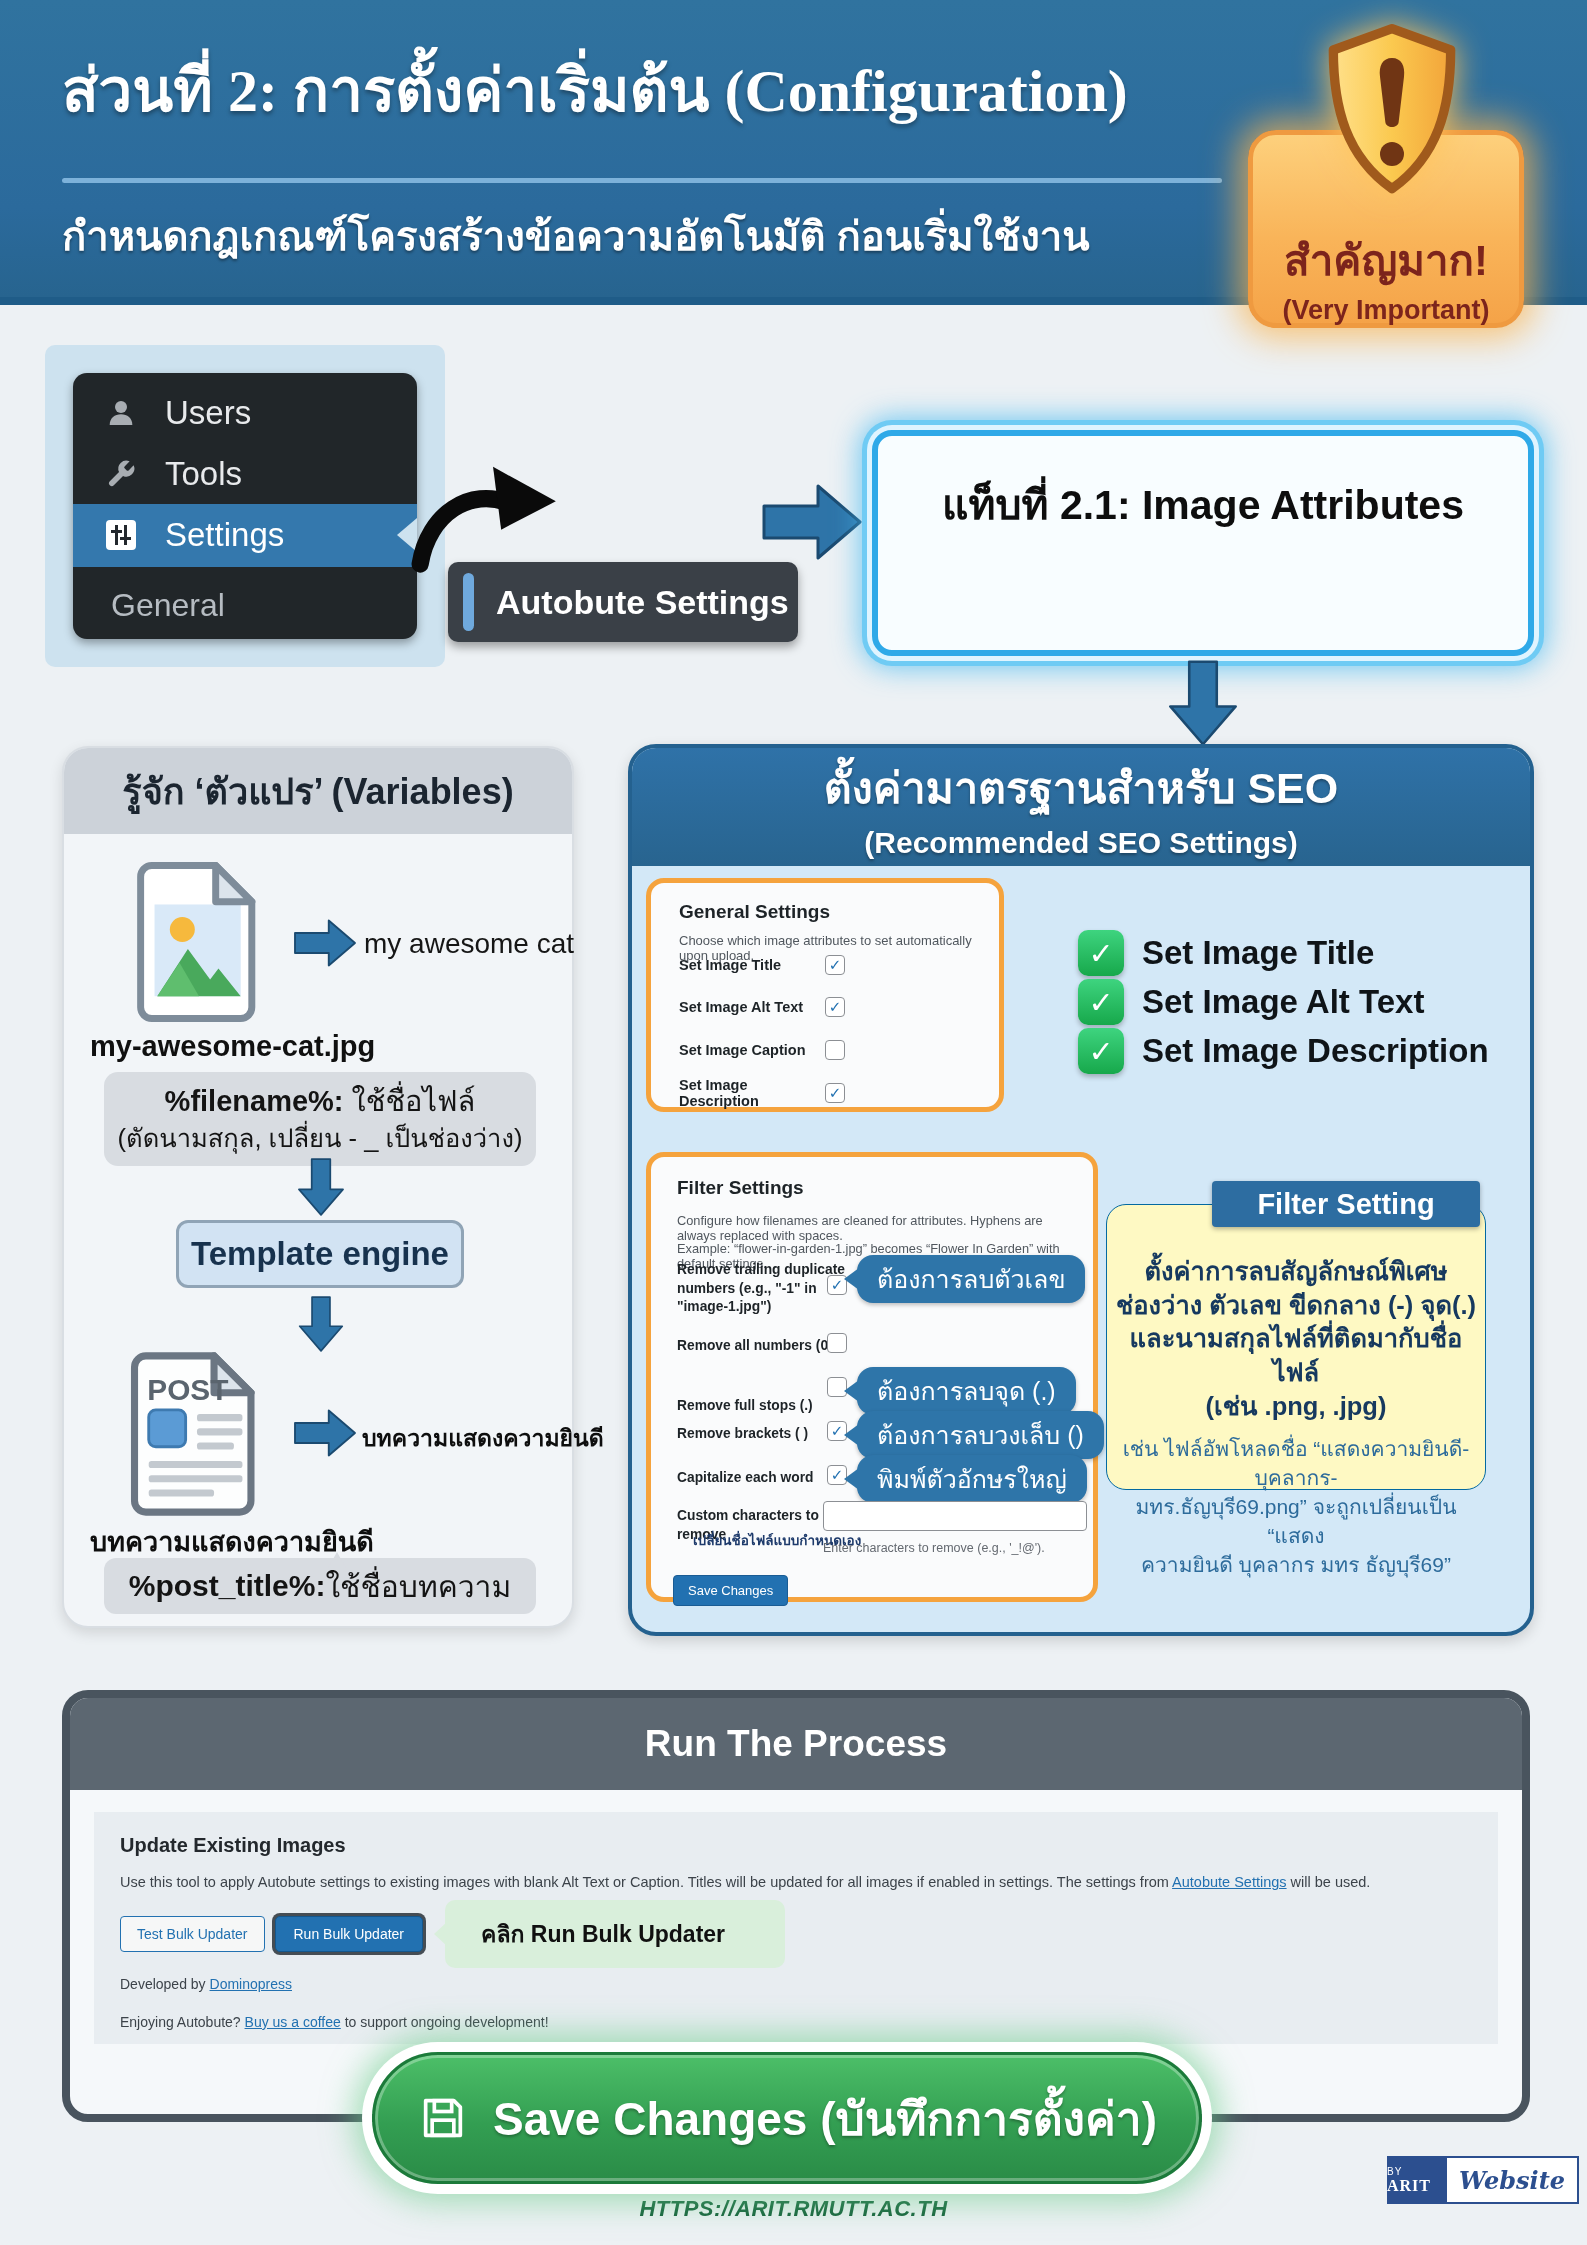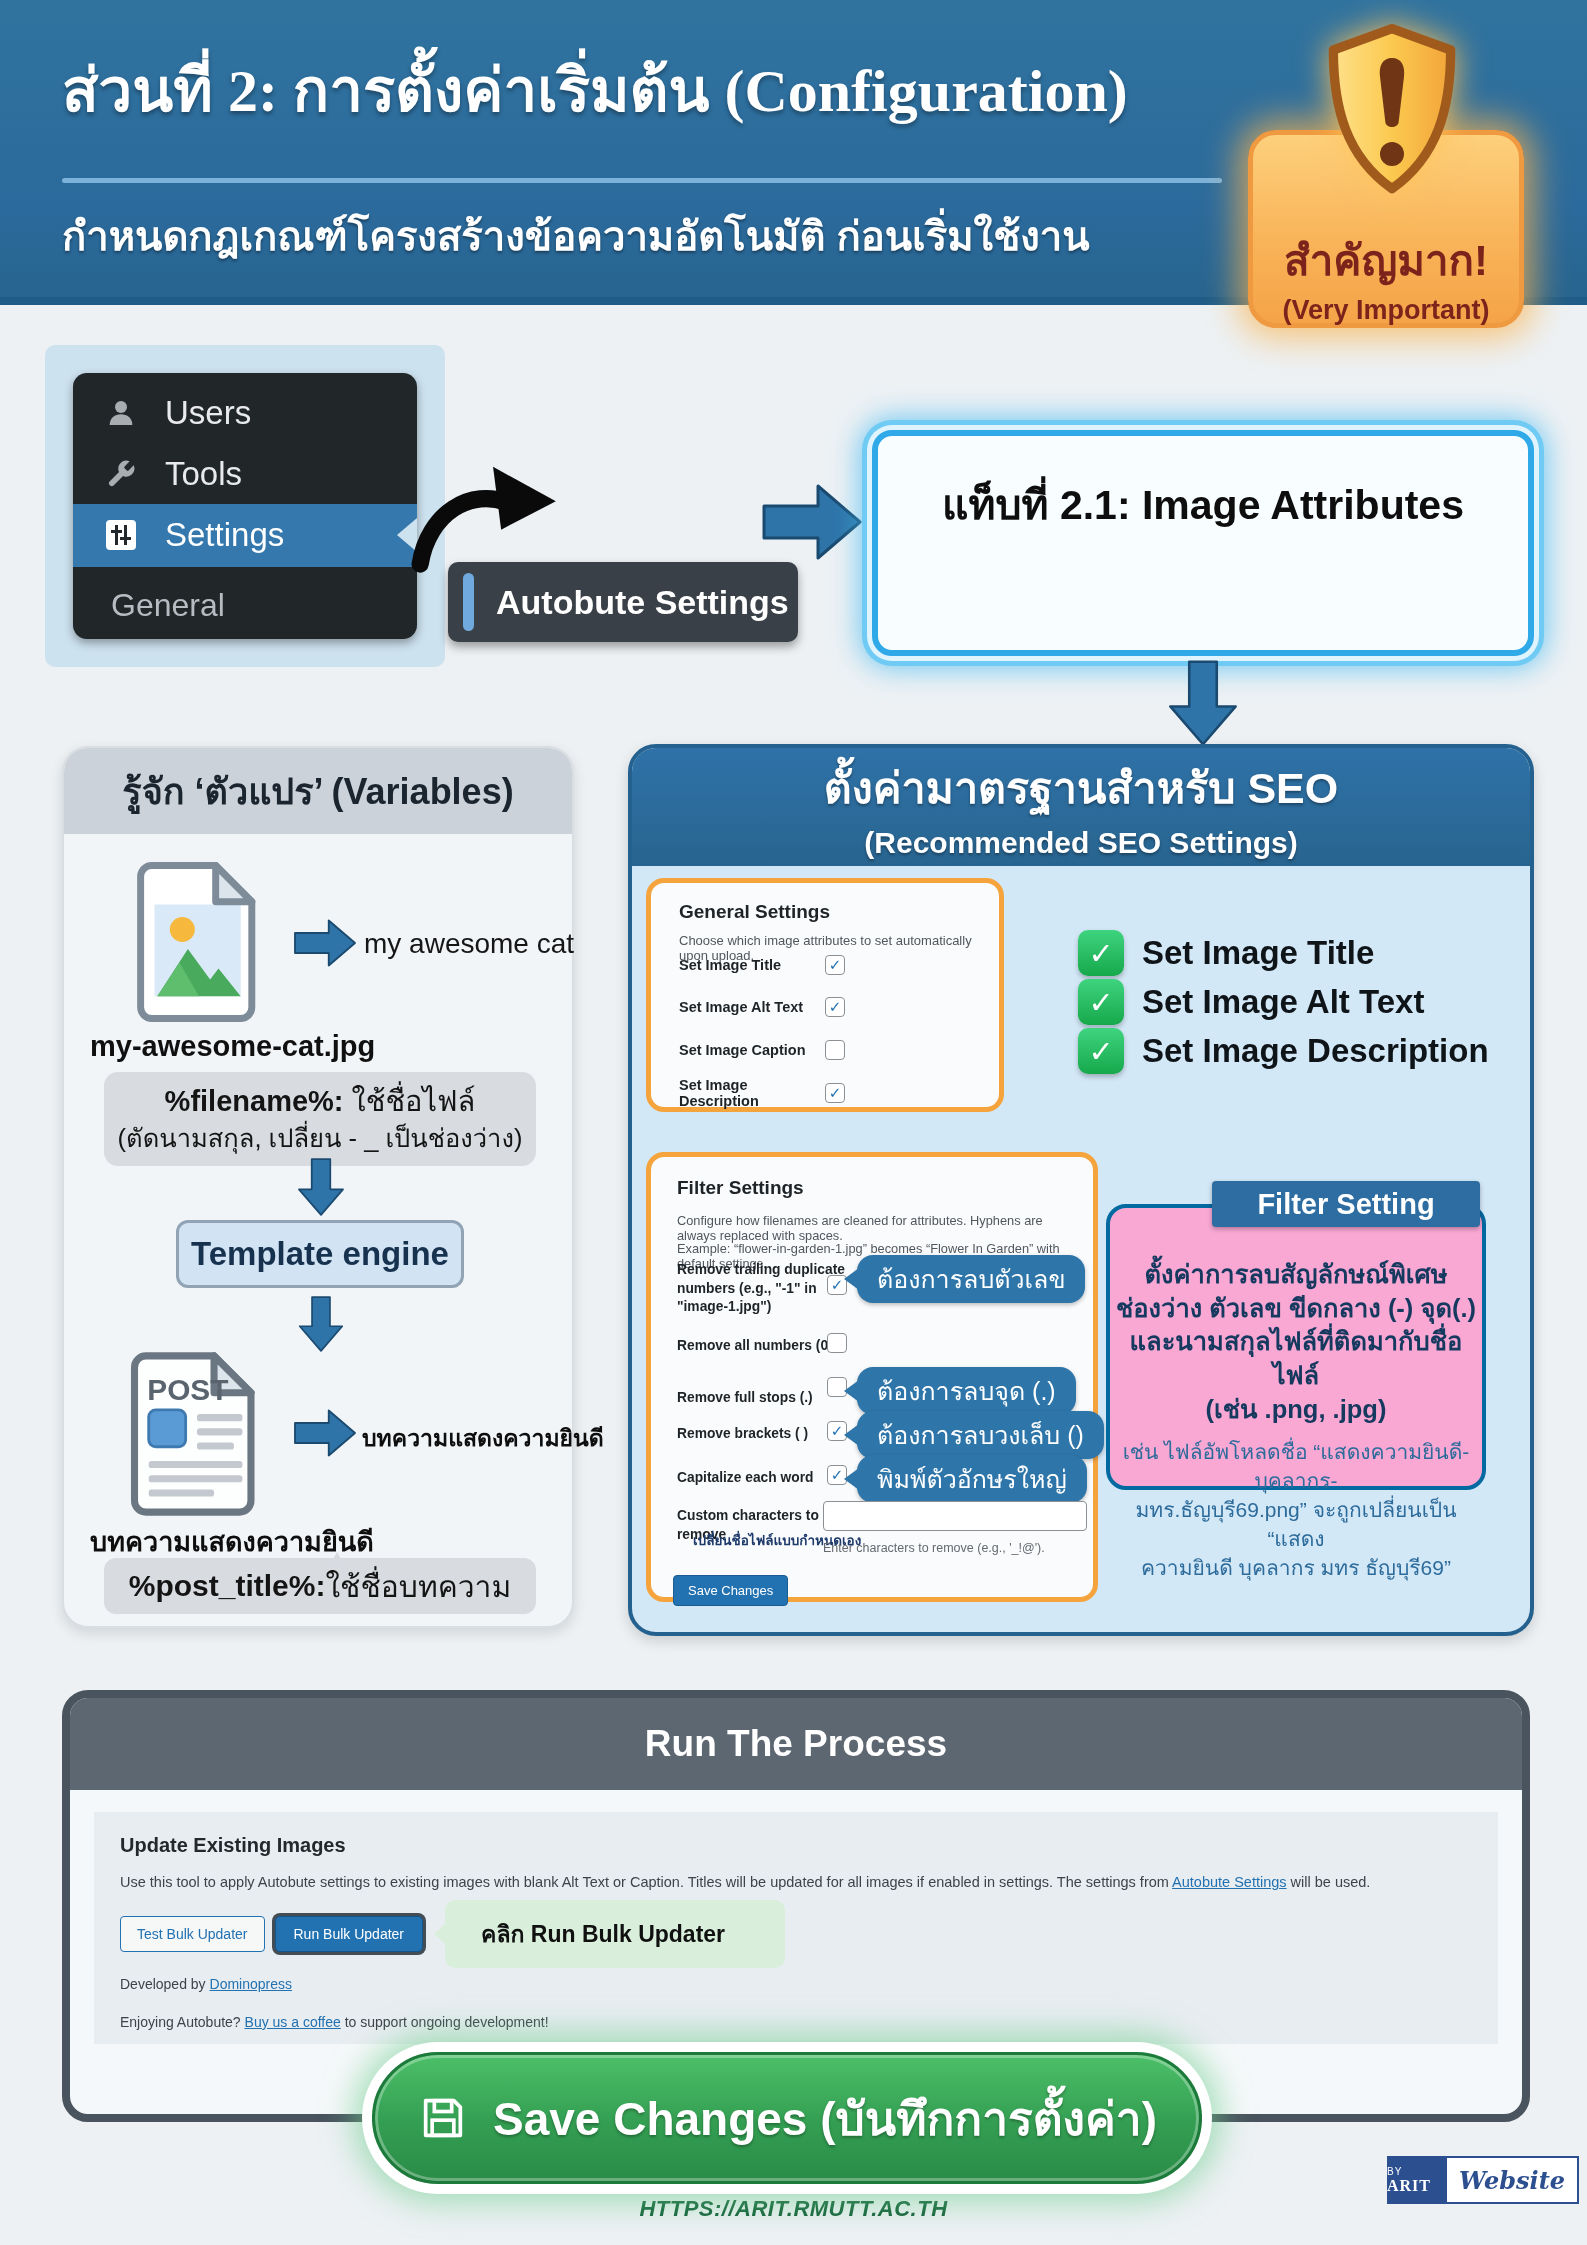--- a/index.html
+++ b/index.html
@@ -117,22 +117,22 @@
     padding:4px 20px; font-size:25px; display:flex; align-items:center; white-space:nowrap;
     box-shadow:0 2px 4px rgba(0,0,0,.25); }
   .bubble::before { content:""; position:absolute; left:-13px; top:50%; transform:translateY(-50%);
     border:11px solid transparent; border-right:15px solid #2e75a9; border-left:0; }
   .custom-thai { position:absolute; left:42px; top:372px; font-size:13.5px; font-weight:800; color:#1d3a6b; }
   .custom-input { position:absolute; left:172px; top:344px; width:264px; height:30px; border:1px solid #8c8f94;
     border-radius:4px; background:#fff; font-size:13px; padding:0 8px; }
   .custom-help { position:absolute; left:172px; top:384px; font-size:12.5px; color:#646970; }
   .wpsave { position:absolute; left:22px; top:418px; background:#2271b1; color:#fff; border:1px solid #1a5c94;
     border-radius:4px; font-size:13px; padding:7px 14px; font-family:inherit; }
-  .infobox { position:absolute; left:474px; top:456px; width:380px; height:286px; background:#f9a8d4;
-    border:4px solid #0369a1; border-radius:20px; text-align:center; }
+  .infobox { position:absolute; left:474px; top:456px; width:380px; height:286px; background:#fef9c3;
+    border:1px solid #0369a1; border-radius:20px; text-align:center; }
   .info-pill { position:absolute; left:532px; top:433px; width:268px; height:46px; background:#2d6da1;
     border-radius:4px; color:#fff; font-size:29px; font-weight:800; display:flex; align-items:center;
     justify-content:center; z-index:3; box-shadow:0 2px 5px rgba(0,0,0,.3);margin-left:48px; }
   .info-bold { margin-top:50px; font-size:25.5px; font-weight:800; color:#16395f; line-height:1.32; }
   .info-ex { margin-top:12px; font-size:21px; color:#2d6b9b; line-height:1.38; }
 
   
   .runpanel { position:absolute; left:62px; top:1690px; width:1468px; height:432px; background:#f5f8fa;
     border:8px solid #49545e; border-radius:26px; overflow:hidden; }
   .run-head { height:92px; background:#5c6771; display:flex; align-items:center; justify-content:center;
@@ -348,21 +348,21 @@
       <div class="fs-desc" style="top:56px">Configure how filenames are cleaned for attributes. Hyphens are always replaced with spaces.</div>
       <div class="fs-desc" style="top:84px">Example: “flower-in-garden-1.jpg” becomes “Flower In Garden” with default settings.</div>
 
       <div class="fsrow-label" style="top:104px">Remove trailing duplicate numbers (e.g., "-1" in "image-1.jpg")</div>
       <span class="wpcheck fscheck checked" style="top:118px"></span>
       <div class="bubble" style="top:98px">ต้องการลบตัวเลข</div>
 
       <div class="fsrow-label" style="top:180px">Remove all numbers (0-9)</div>
       <span class="wpcheck fscheck" style="top:176px"></span>
 
-      <div class="fsrow-label" style="top:232px">Remove full stops (.)</div>
+      <div class="fsrow-label" style="top:240px">Remove full stops (.)</div>
       <span class="wpcheck fscheck" style="top:220px"></span>
       <div class="bubble" style="top:210px">ต้องการลบจุด (.)</div>
 
       <div class="fsrow-label" style="top:268px">Remove brackets ( )</div>
       <span class="wpcheck fscheck checked" style="top:264px"></span>
       <div class="bubble" style="top:254px">ต้องการลบวงเล็บ ()</div>
 
       <div class="fsrow-label" style="top:312px">Capitalize each word</div>
       <span class="wpcheck fscheck checked" style="top:308px"></span>
       <div class="bubble" style="top:298px">พิมพ์ตัวอักษรใหญ่</div>

